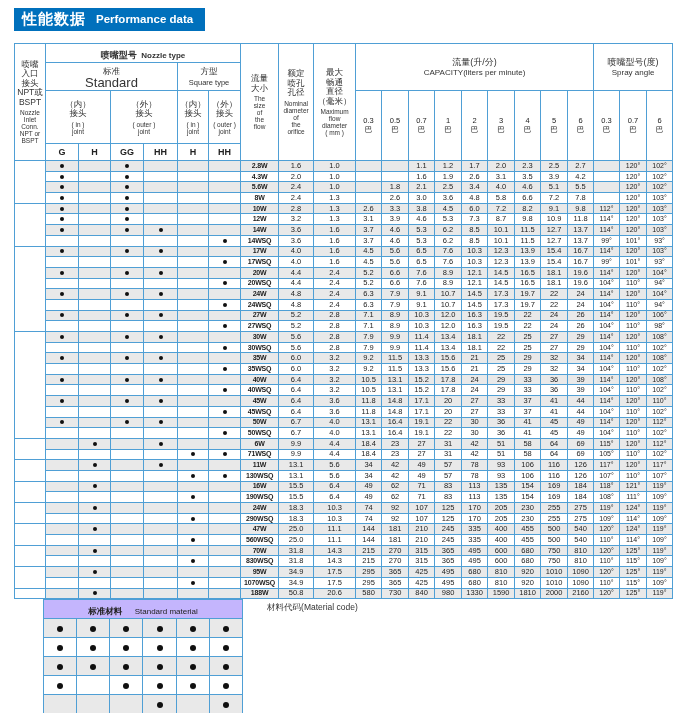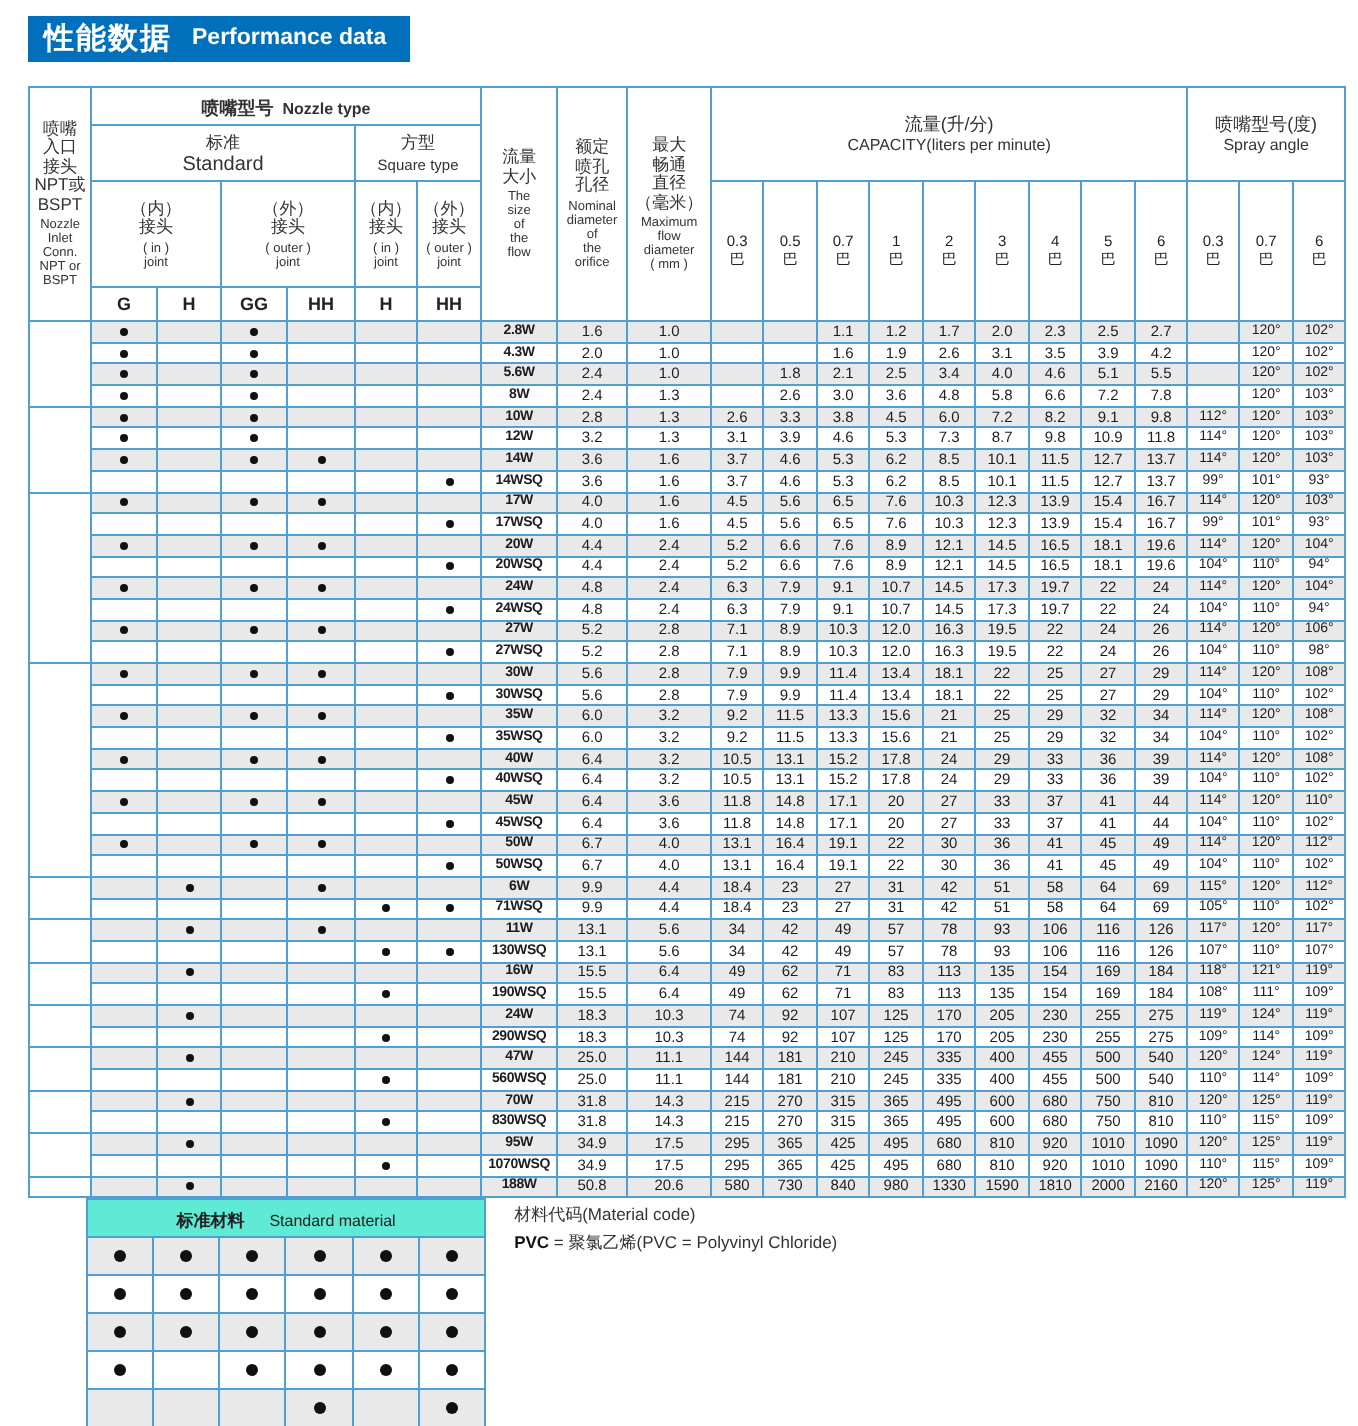--- a/index.html
+++ b/index.html
@@ -36,27 +36,27 @@
   .perf tbody td{height:10.7px;font-size:7.5px;line-height:8px;color:#1c1c1c;}
   .perf tbody tr.alt td{background:var(--alt);}
   .perf td.inlet{font-size:8px;font-weight:bold;background:#fff !important;padding-left:43px;}
   .perf td.model{font-size:7px;font-weight:bold;letter-spacing:-0.2px;}
   .perf td.deg{font-size:7px;}
   .dot{display:inline-block;width:4px;height:4px;border-radius:50%;background:#101010;vertical-align:middle;}
   
   .bottom{display:flex;align-items:flex-start;margin:0 0 0 43px;}
   .mat{width:199px;}
   .mat th,.mat td{border:1px solid var(--grid);text-align:center;padding:0;}
-  .mat th{height:13px;font-weight:normal;background:#5eead4;text-align:center;}
+  .mat th{height:13px;font-weight:normal;background:#c4b5fd;text-align:center;}
   .mat th .zh{font-size:8.5px;font-weight:bold;margin-right:8px;}
   .mat th .en{font-size:8px;}
   .mat td{height:12px;}
   .mat tr.alt td{background:var(--alt);}
   .mdot{display:inline-block;width:6px;height:6px;border-radius:50%;background:#101010;vertical-align:middle;}
-  .notes{margin-left:14px;padding-top:2px;}
+  .notes{margin-left:24px;padding-top:2px;}
   .note-line{font-size:8.5px;line-height:13.5px;color:#333;white-space:nowrap;}
   .note-line b{color:#111;}
 </style>
 </head>
 <body>
 
 
 
 <div class="titlebar">
   <span class="zh">性能数据</span>
@@ -140,21 +140,21 @@
         <span class="enh" style="font-size:8px">CAPACITY(liters per minute)</span>
       </th>
       <th colspan="3" rowspan="2">
         <span class="zhh" style="font-size:9px">喷嘴型号(度)</span>
         <span class="enh" style="font-size:8px">Spray angle</span>
       </th>
     </tr>
     <tr class="hr2">
       <th colspan="4">
         <span class="zhh">标准</span>
-        <span class="enh" style="font-size:10px">Standard</span>
+        <span class="enh" style="font-size:13px">Standard</span>
       </th>
       <th colspan="2">
         <span class="zhh">方型</span>
         <span class="enh" style="font-size:7.5px">Square type</span>
       </th>
     </tr>
     <tr class="hr3">
       <th colspan="2">
         <span class="zhh">（内）
 接头</span>
@@ -1253,18 +1253,17 @@
           <td></td>
           <td></td>
           <td><i class="mdot"></i></td>
           <td></td>
           <td><i class="mdot"></i></td>
         </tr>
       </tbody>
   </table>
   <div class="notes">
       <div class="note-line"><span>材料代码(Material code)</span></div>
-      <div class="note-line"><b>PVC</b><span> = 聚氯乙烯(PVC = Polyvinyl Chloride)</span></div>
     </div>
 </div>
 
 
 
 
 </body></html>

